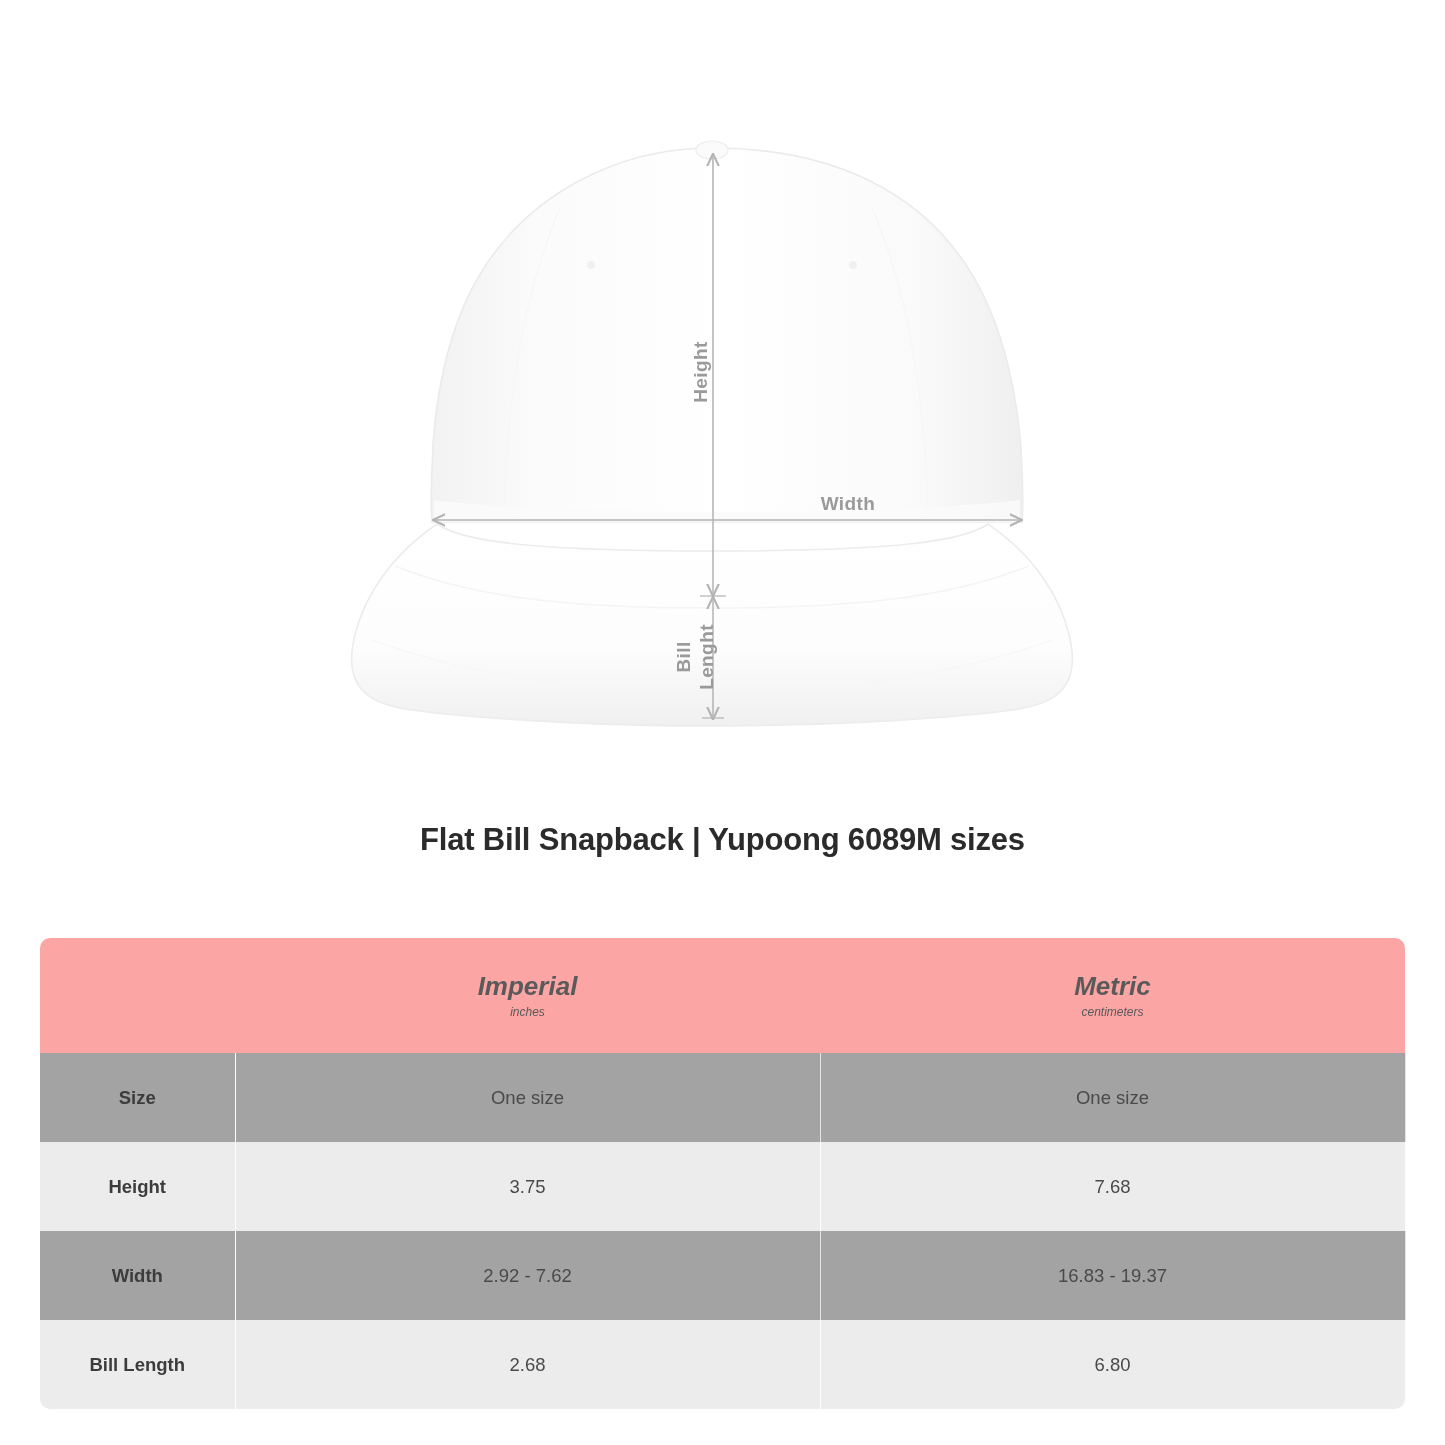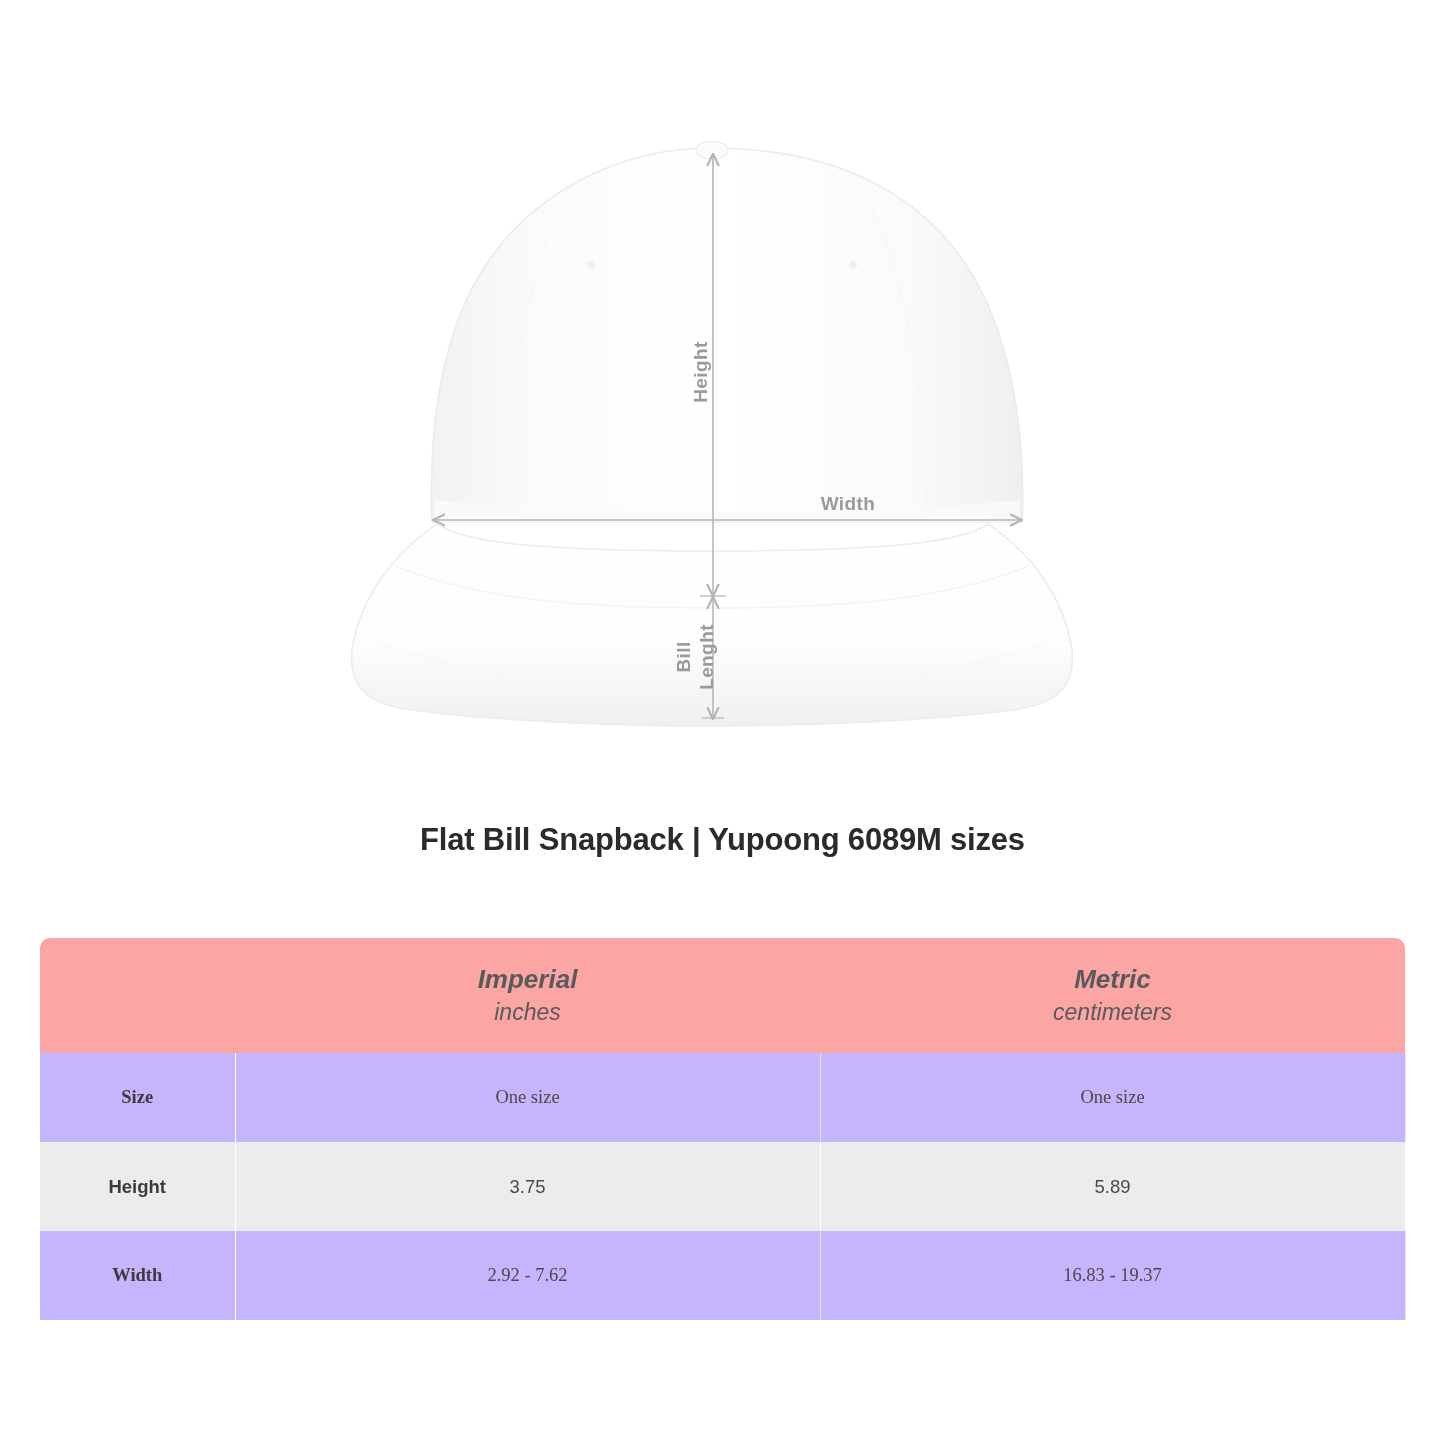--- a/index.html
+++ b/index.html
@@ -84,21 +84,21 @@
     border-top-right-radius: 10px;
   }
   .unit-name {
     font-size: 26px;
     font-style: italic;
     font-weight: bold;
     color: #5a5a5a;
     line-height: 1.15;
   }
   .unit-sub {
-    font-size: 23px;
+    font-size: 12px;
     font-style: italic;
     color: #5a5a5a;
     margin-top: 4px;
   }
 
   tr.row td {
     height: 87px;
     text-align: center;
     vertical-align: middle;
     font-size: 18.5px;
@@ -108,22 +108,21 @@
   }
   tr.row td.label {
     font-weight: bold;
     color: #3c3c3c;
     border-left: none;
   }
   tr.row.alt td {
     background: #ececec;
   }
   tr.row.plain td {
-    background: #c4b5fd;
-    font-family: Liberation Serif, serif;
+    background: #a3a3a3;
   }
   tr.row.plain td.vals {
     border-left: 1px solid #e4e4e4;
     border-right: 1px solid #e4e4e4;
   }
   tr.row.alt td.vals {
     border-left: 1px solid #ffffff;
     border-right: 1px solid #ffffff;
   }
   tr.row.last td.label { border-bottom-left-radius: 10px; }
@@ -251,26 +250,31 @@
 
         <tr class="row plain">
           <td class="label">Size</td>
           <td class="vals">One size</td>
           <td class="vals lastcell">One size</td>
         </tr>
 
         <tr class="row alt">
           <td class="label">Height</td>
           <td class="vals">3.75</td>
-          <td class="vals lastcell">5.89</td>
+          <td class="vals lastcell">7.68</td>
         </tr>
 
         <tr class="row plain">
           <td class="label">Width</td>
           <td class="vals">2.92 - 7.62</td>
           <td class="vals lastcell">16.83 - 19.37</td>
         </tr>
 
+        <tr class="row alt last">
+          <td class="label">Bill Length</td>
+          <td class="vals">2.68</td>
+          <td class="vals lastcell">6.80</td>
+        </tr>
       </tbody>
     </table>
   </div>
 
 </div>
 
 </body></html>

